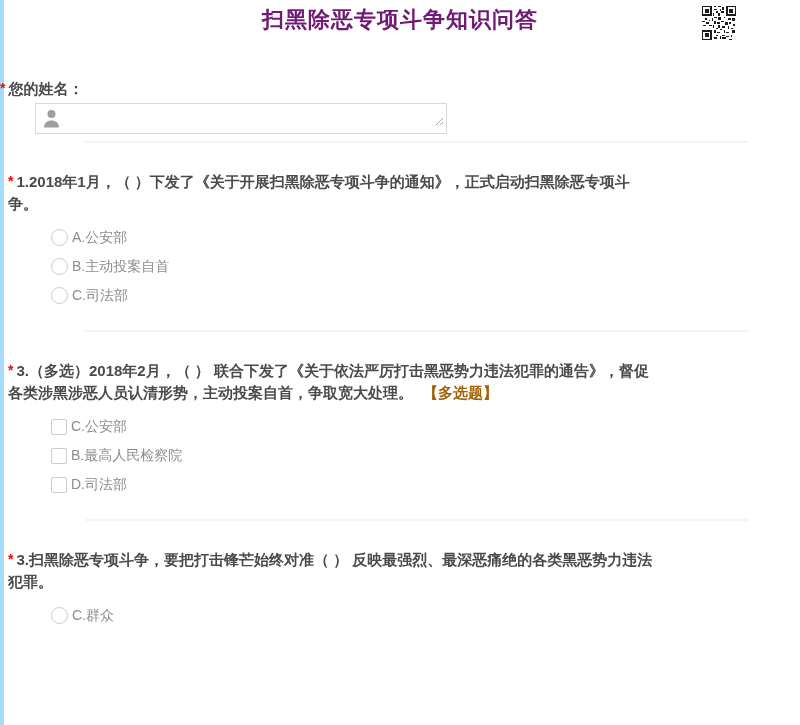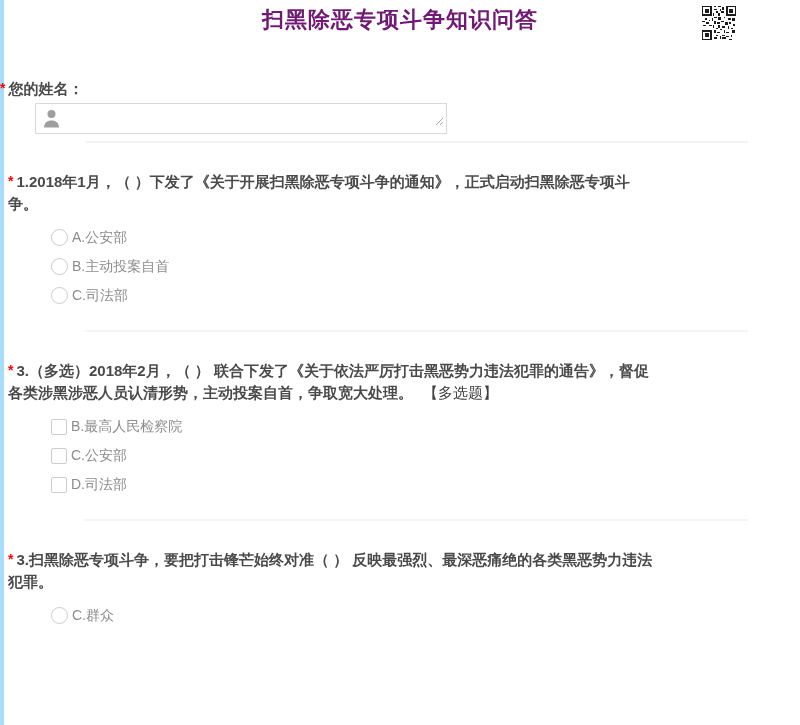--- a/index.html
+++ b/index.html
@@ -19,21 +19,21 @@
   .textarea-wrap{position:relative;margin-left:35px;margin-top:4px;width:412px;height:31px;}
   .name-textarea{width:412px;height:31px;box-sizing:border-box;border:1px solid #D9D9D9;
     background:#fff;resize:none;outline:none;padding:4px 14px 4px 28px;
     font-family:"Liberation Sans","DejaVu Sans",sans-serif;font-size:14px;color:#555;}
   .person-icon{position:absolute;left:8px;top:6px;pointer-events:none;}
   .resize-handle{position:absolute;right:3px;bottom:4px;cursor:nwse-resize;}
   .divider{height:2px;background:#F4F4F4;margin-left:85px;margin-right:52px;}
   .divider.first{margin-top:7px;}
   .question{padding-top:28px;padding-bottom:14px;margin-left:8px;}
   .q-title{font-size:15px;line-height:22px;font-weight:bold;color:#4A4A4A;max-width:650px;}
-  .q-tag{color:#404040;font-weight:normal;margin-left:10px;}
+  .q-tag{color:#a16207;font-weight:bold;margin-left:10px;}
   .options{margin-top:14px;margin-left:43px;}
   .option{display:flex;align-items:center;height:17px;margin-bottom:12px;cursor:pointer;}
   .radio{width:15px;height:15px;border:1px solid #CCCCCC;border-radius:50%;background:#fff;
     flex:0 0 auto;box-sizing:content-box;}
   .checkbox{width:14px;height:14px;border:1px solid #CCCCCC;border-radius:2px;background:#fff;
     flex:0 0 auto;box-sizing:content-box;}
   .opt-label{font-size:14px;color:#8C8C8C;margin-left:4px;line-height:17px;}
 </style>
 </head>
 <body>
@@ -149,25 +149,25 @@
   </div>
 </div>
 
 <div class="divider"></div>
 
 <div class="section question">
   <div class="q-title"><span class="req">*</span><span>3.（多选）2018年2月，（ ） 联合下发了《关于依法严厉打击黑恶势力违法犯罪的通告》，督促各类涉黑涉恶人员认清形势，主动投案自首，争取宽大处理。</span><span class="q-tag">【多选题】</span></div>
   <div class="options">
     <div class="option">
       <span class="checkbox"></span>
-      <span class="opt-label">B.最高人民检察院</span>
+      <span class="opt-label">C.公安部</span>
     </div>
     <div class="option">
       <span class="checkbox"></span>
-      <span class="opt-label">C.公安部</span>
+      <span class="opt-label">B.最高人民检察院</span>
     </div>
     <div class="option">
       <span class="checkbox"></span>
       <span class="opt-label">D.司法部</span>
     </div>
   </div>
 </div>
 
 <div class="divider"></div>
 

